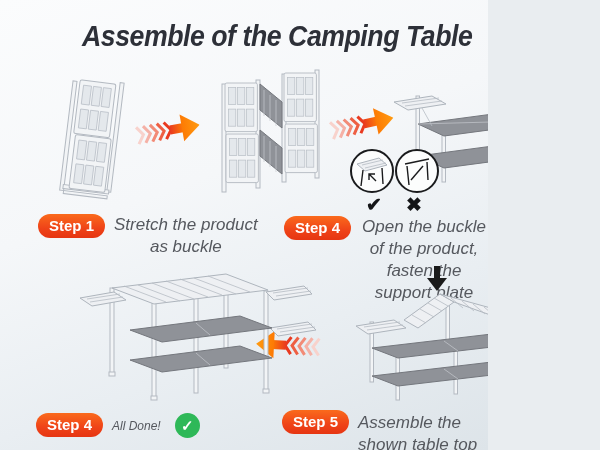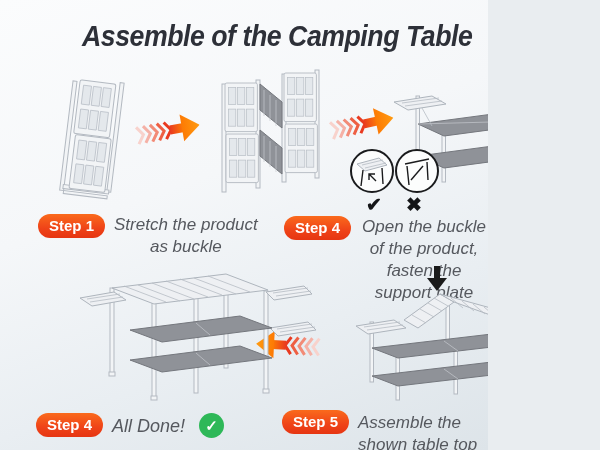--- a/index.html
+++ b/index.html
@@ -250,19 +250,19 @@
     <rect x="31" y="108" width="6" height="4" class="frame"></rect>
   </svg>
 
   <div class="step-row" style="left:282px;top:410px">
     <span class="badge">Step 5</span>
     <div class="step-text single">Assemble the shown table top</div>
   </div>
 
   <div class="step-row" style="left:36px;top:412px;align-items:center">
     <span class="badge">Step 4</span>
-    <div class="step-text single" style="font-size:18px">All Done!</div>
+    <div class="step-text single" style="font-size:12px">All Done!</div>
     <div class="done-circle">
       <span>✓</span>
     </div>
   </div>
 
 </div>
 
 </body></html>

